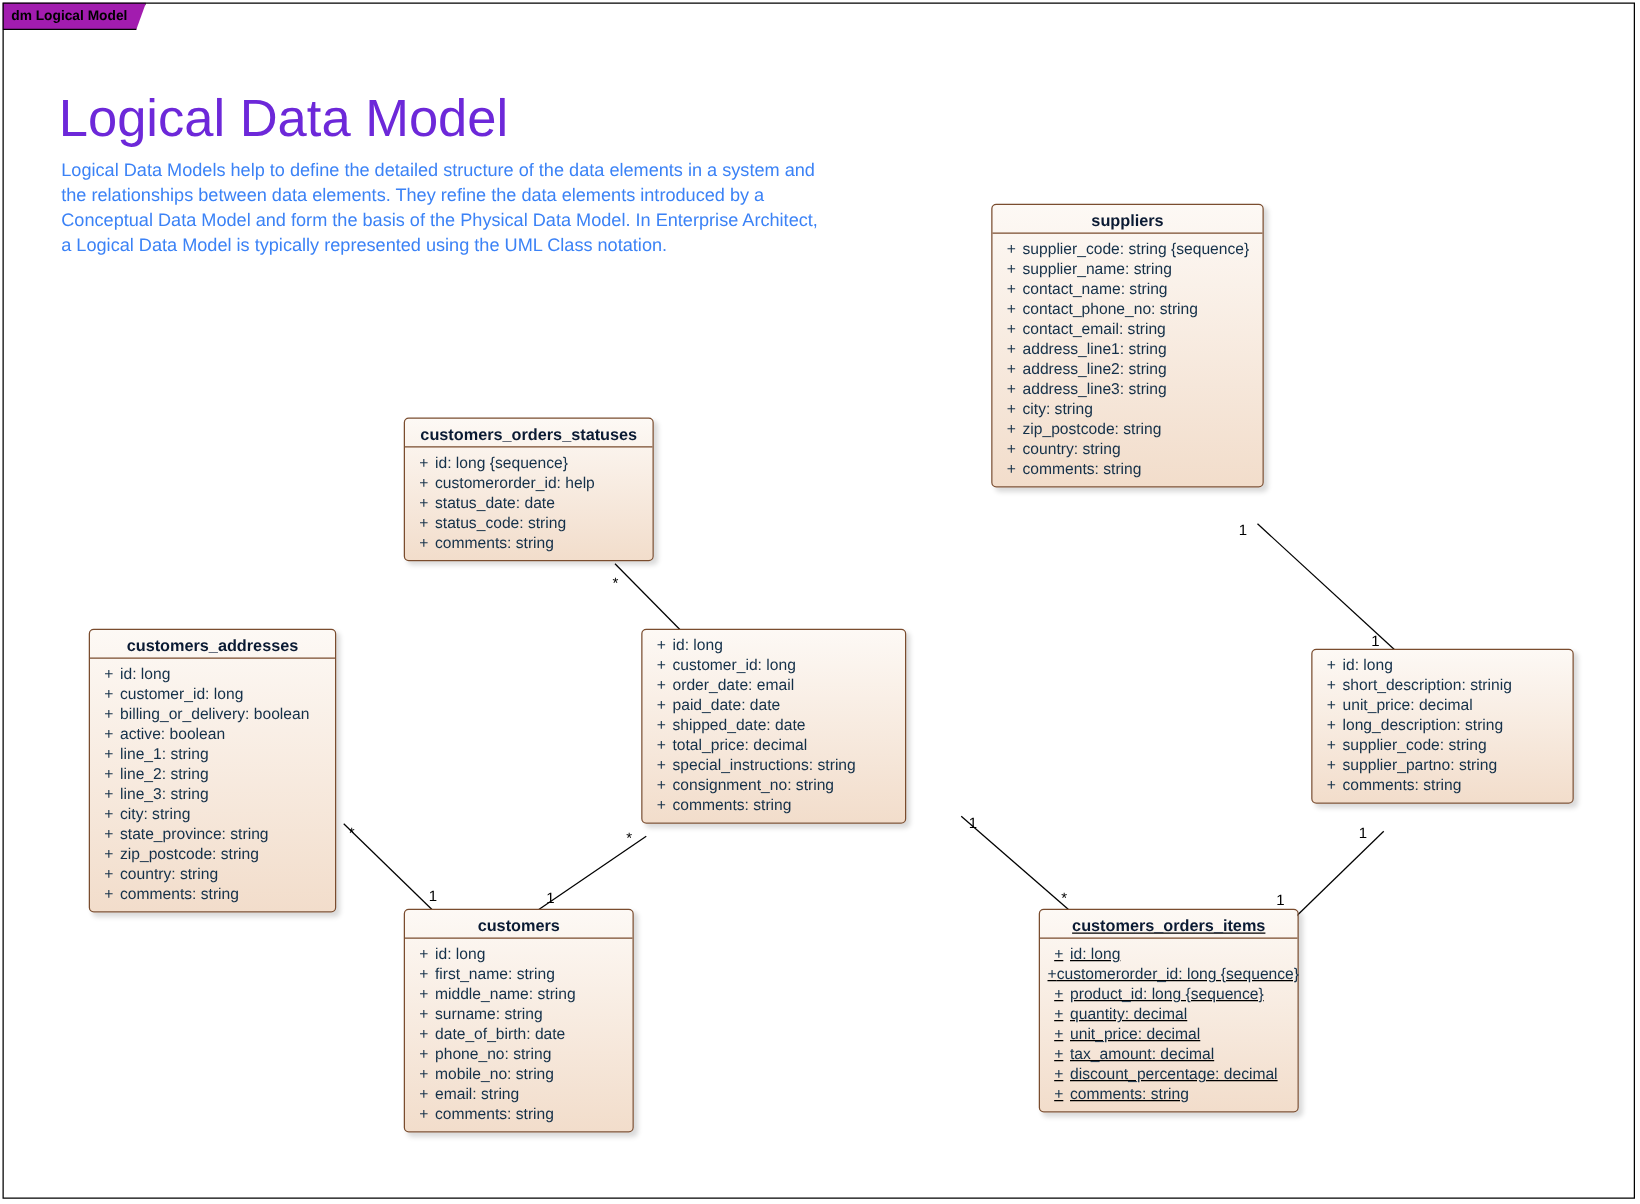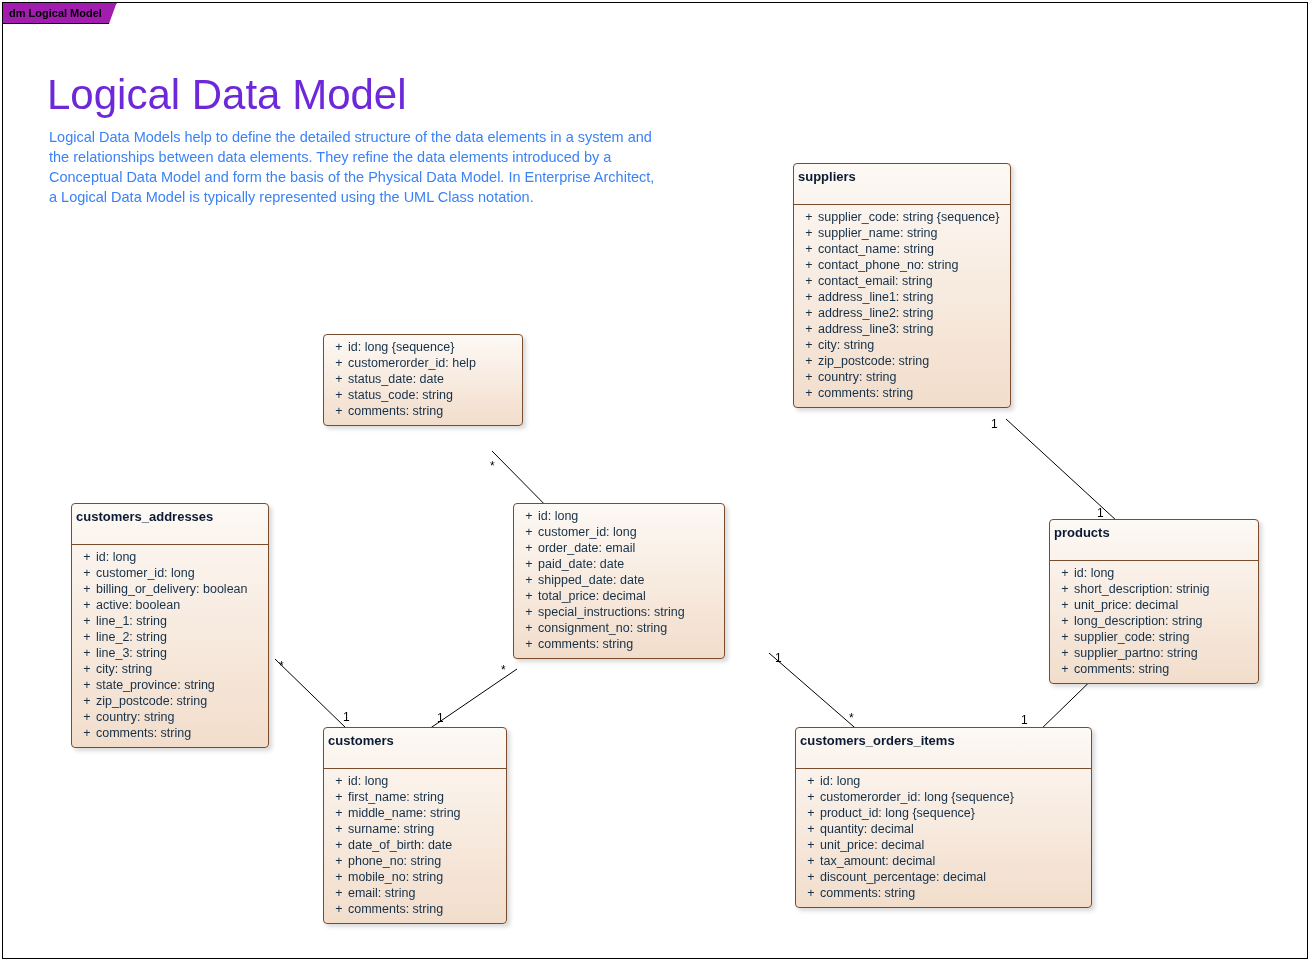--- a/index.html
+++ b/index.html
@@ -62,24 +62,24 @@
   }
   .entity {
     position: absolute;
     border: 1px solid #7a4c2e;
     border-radius: 4px;
     background: linear-gradient(#fdf9f5, #f2ddcb);
     box-shadow: 3px 3px 4px rgba(0,0,0,0.15);
     box-sizing: border-box;
   }
   .entity-title {
-    text-align: left;
+    text-align: center;
     font-weight: bold;
     font-size: 13px;
-    padding: 5px 4px 20px 4px;
+    padding: 5px 4px 2px 4px;
     border-bottom: 1px solid #7a4c2e;
     color: #0a1a33;
   }
   .attr-list {
     padding: 4px 6px 6px 6px;
   }
   .attr-row {
     display: flex;
     align-items: baseline;
     font-size: 12.5px;
@@ -136,20 +136,21 @@
   <div class="mult" style="left:434px; top:708px;">1</div>
   <div class="mult" style="left:498px; top:660px;">*</div>
   <div class="mult" style="left:772px; top:648px;">1</div>
   <div class="mult" style="left:846px; top:708px;">*</div>
   <div class="mult" style="left:1018px; top:710px;">1</div>
   <div class="mult" style="left:1084px; top:656px;">1</div>
   <div class="mult" style="left:1094px; top:503px;">1</div>
   <div class="mult" style="left:988px; top:414px;">1</div>
 
   <div class="entity" style="left:320px; top:331px; width:200px;">
+      <div class="entity-title">customers_orders_statuses</div>
       <div class="attr-list">
         <div class="attr-row">
           <span class="attr-vis">+</span>
           <span class="attr-text">id: long {sequence}</span>
         </div>
         <div class="attr-row">
           <span class="attr-vis">+</span>
           <span class="attr-text">customerorder_id: help</span>
         </div>
         <div class="attr-row">
@@ -310,21 +311,20 @@
           <span class="attr-text">consignment_no: string</span>
         </div>
         <div class="attr-row">
           <span class="attr-vis">+</span>
           <span class="attr-text">comments: string</span>
         </div>
       </div>
     </div>
 
   <div class="entity" style="left:1046px; top:516px; width:210px;">
-      <div class="entity-title">products</div>
       <div class="attr-list">
         <div class="attr-row">
           <span class="attr-vis">+</span>
           <span class="attr-text">id: long</span>
         </div>
         <div class="attr-row">
           <span class="attr-vis">+</span>
           <span class="attr-text">short_description: strinig</span>
         </div>
         <div class="attr-row">
@@ -385,21 +385,21 @@
           <span class="attr-vis">+</span>
           <span class="attr-text">email: string</span>
         </div>
         <div class="attr-row">
           <span class="attr-vis">+</span>
           <span class="attr-text">comments: string</span>
         </div>
       </div>
     </div>
 
-  <div class="entity" style="left:792px; top:724px; width:297px;">
+  <div class="entity" style="left:828px; top:724px; width:208px;text-decoration:underline;">
       <div class="entity-title">customers_orders_items</div>
       <div class="attr-list">
         <div class="attr-row">
           <span class="attr-vis">+</span>
           <span class="attr-text">id: long</span>
         </div>
         <div class="attr-row">
           <span class="attr-vis">+</span>
           <span class="attr-text">customerorder_id: long {sequence}</span>
         </div>

